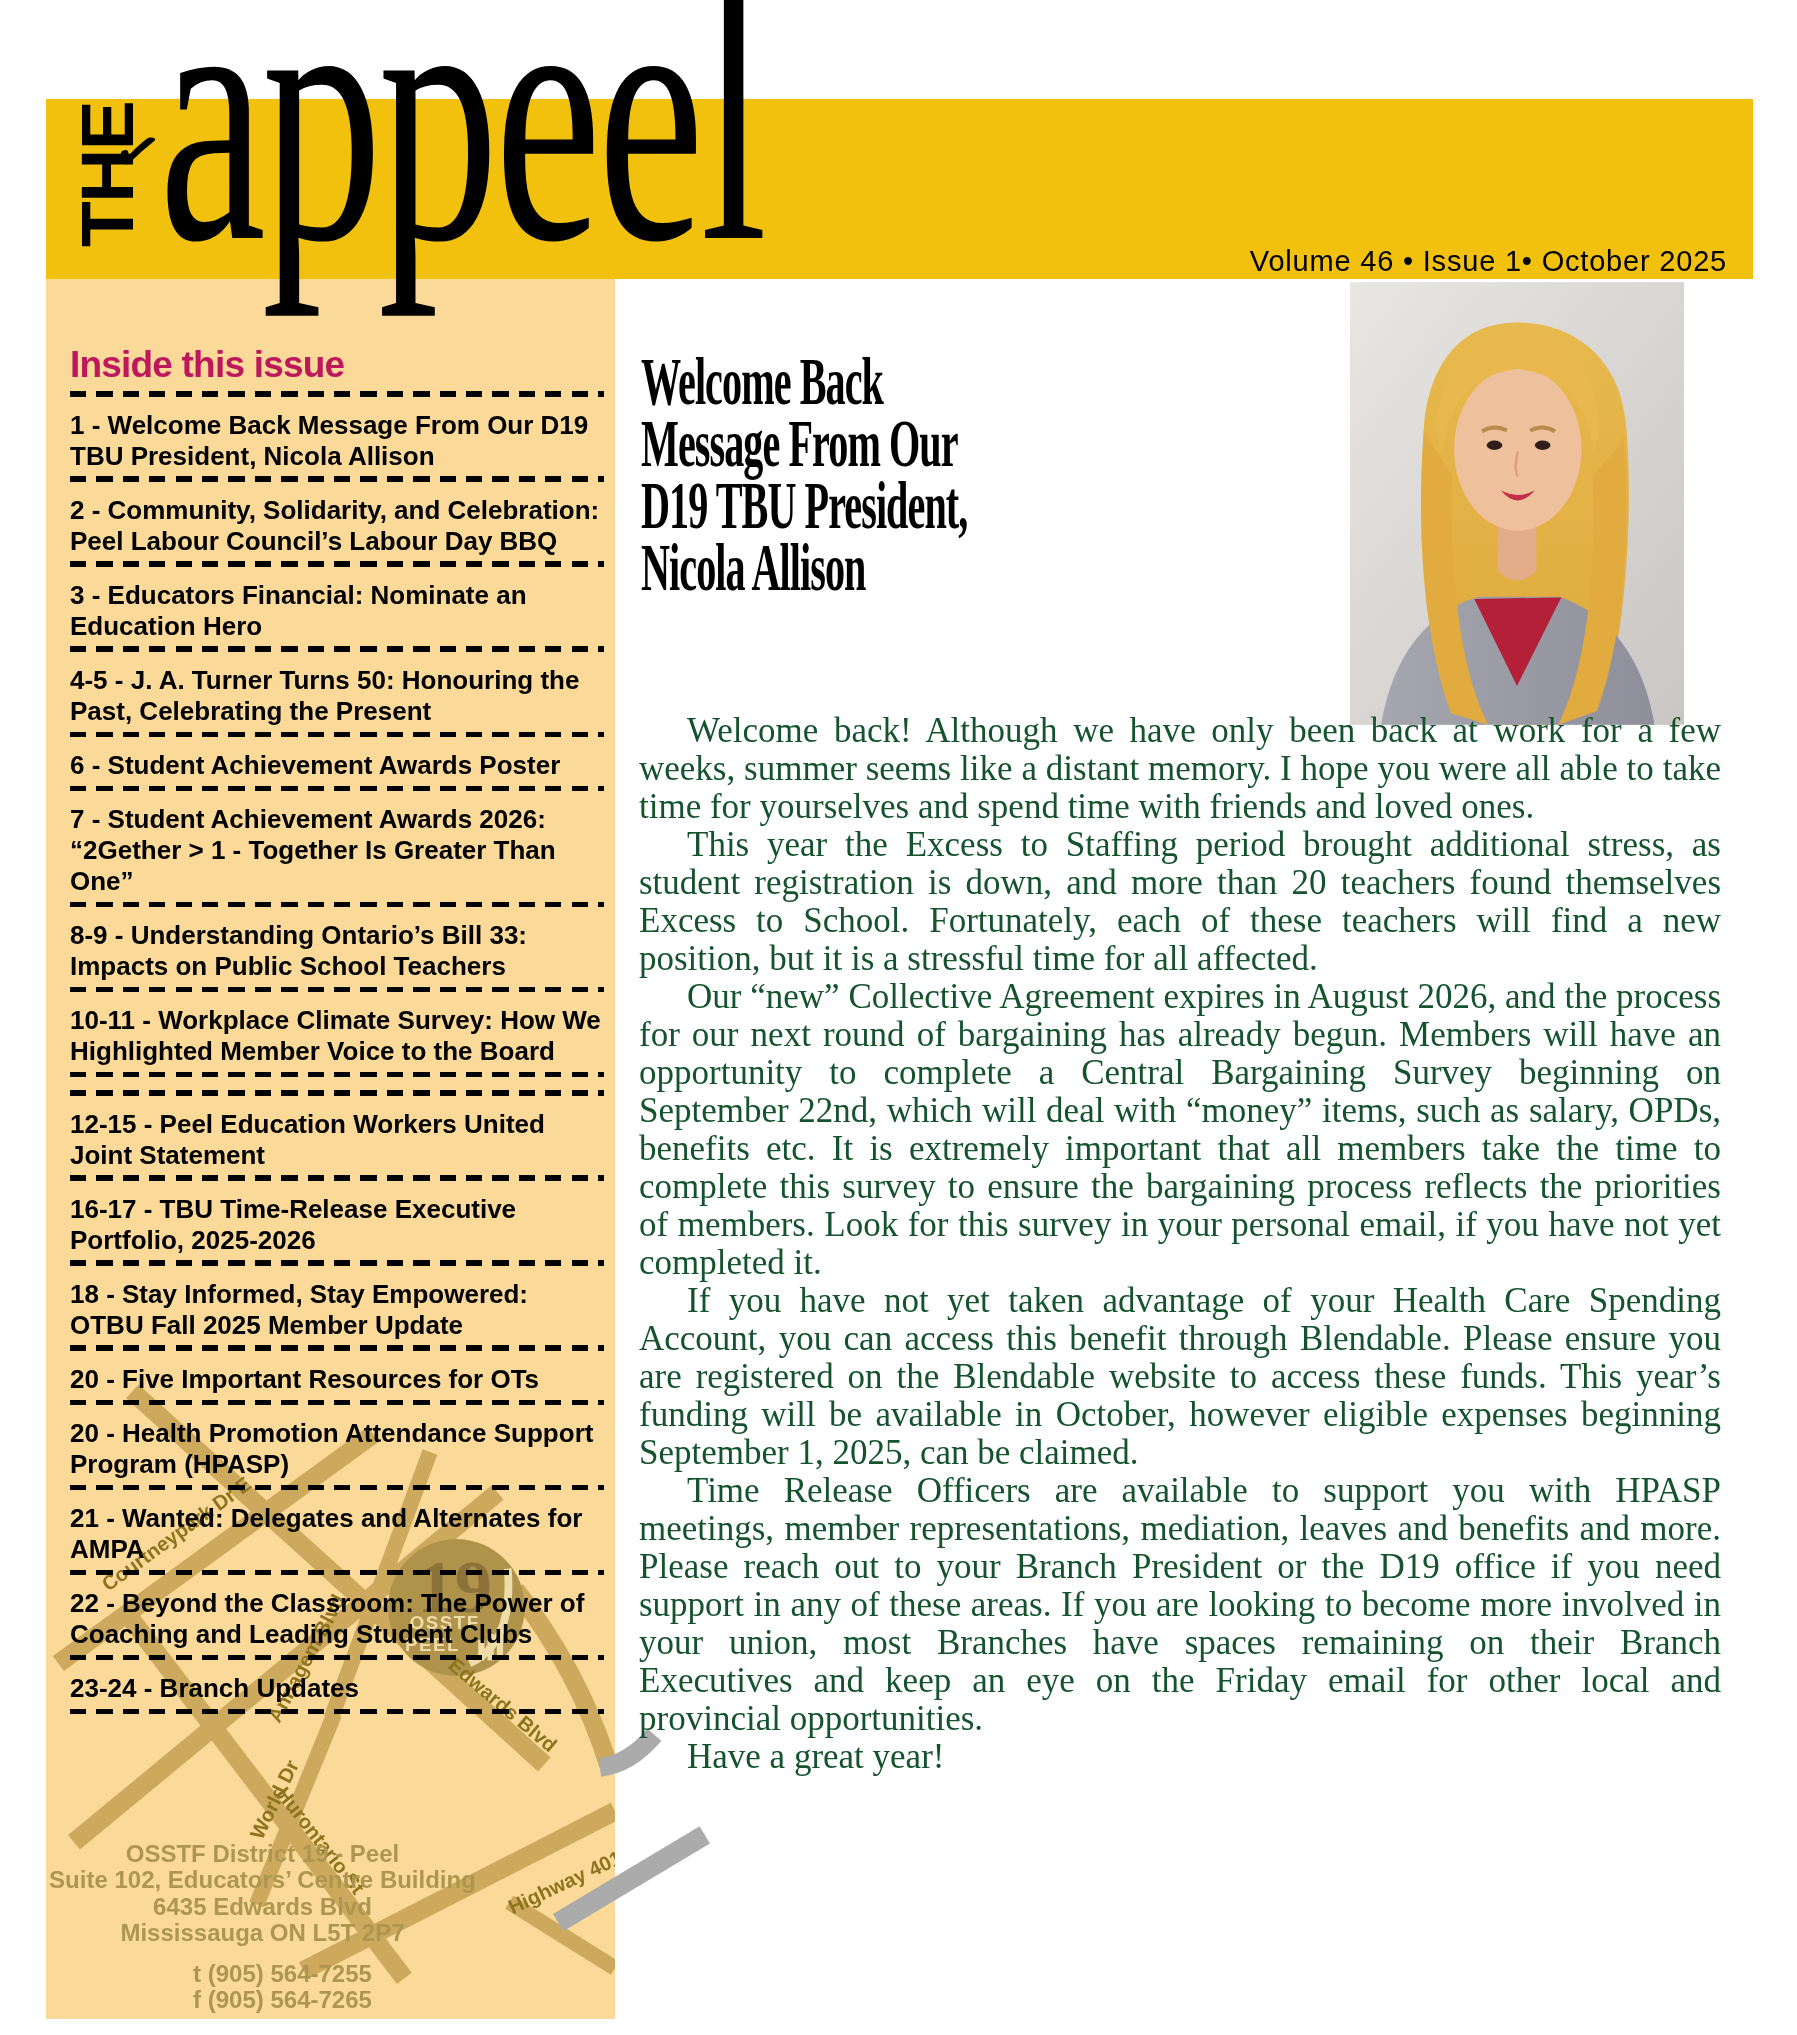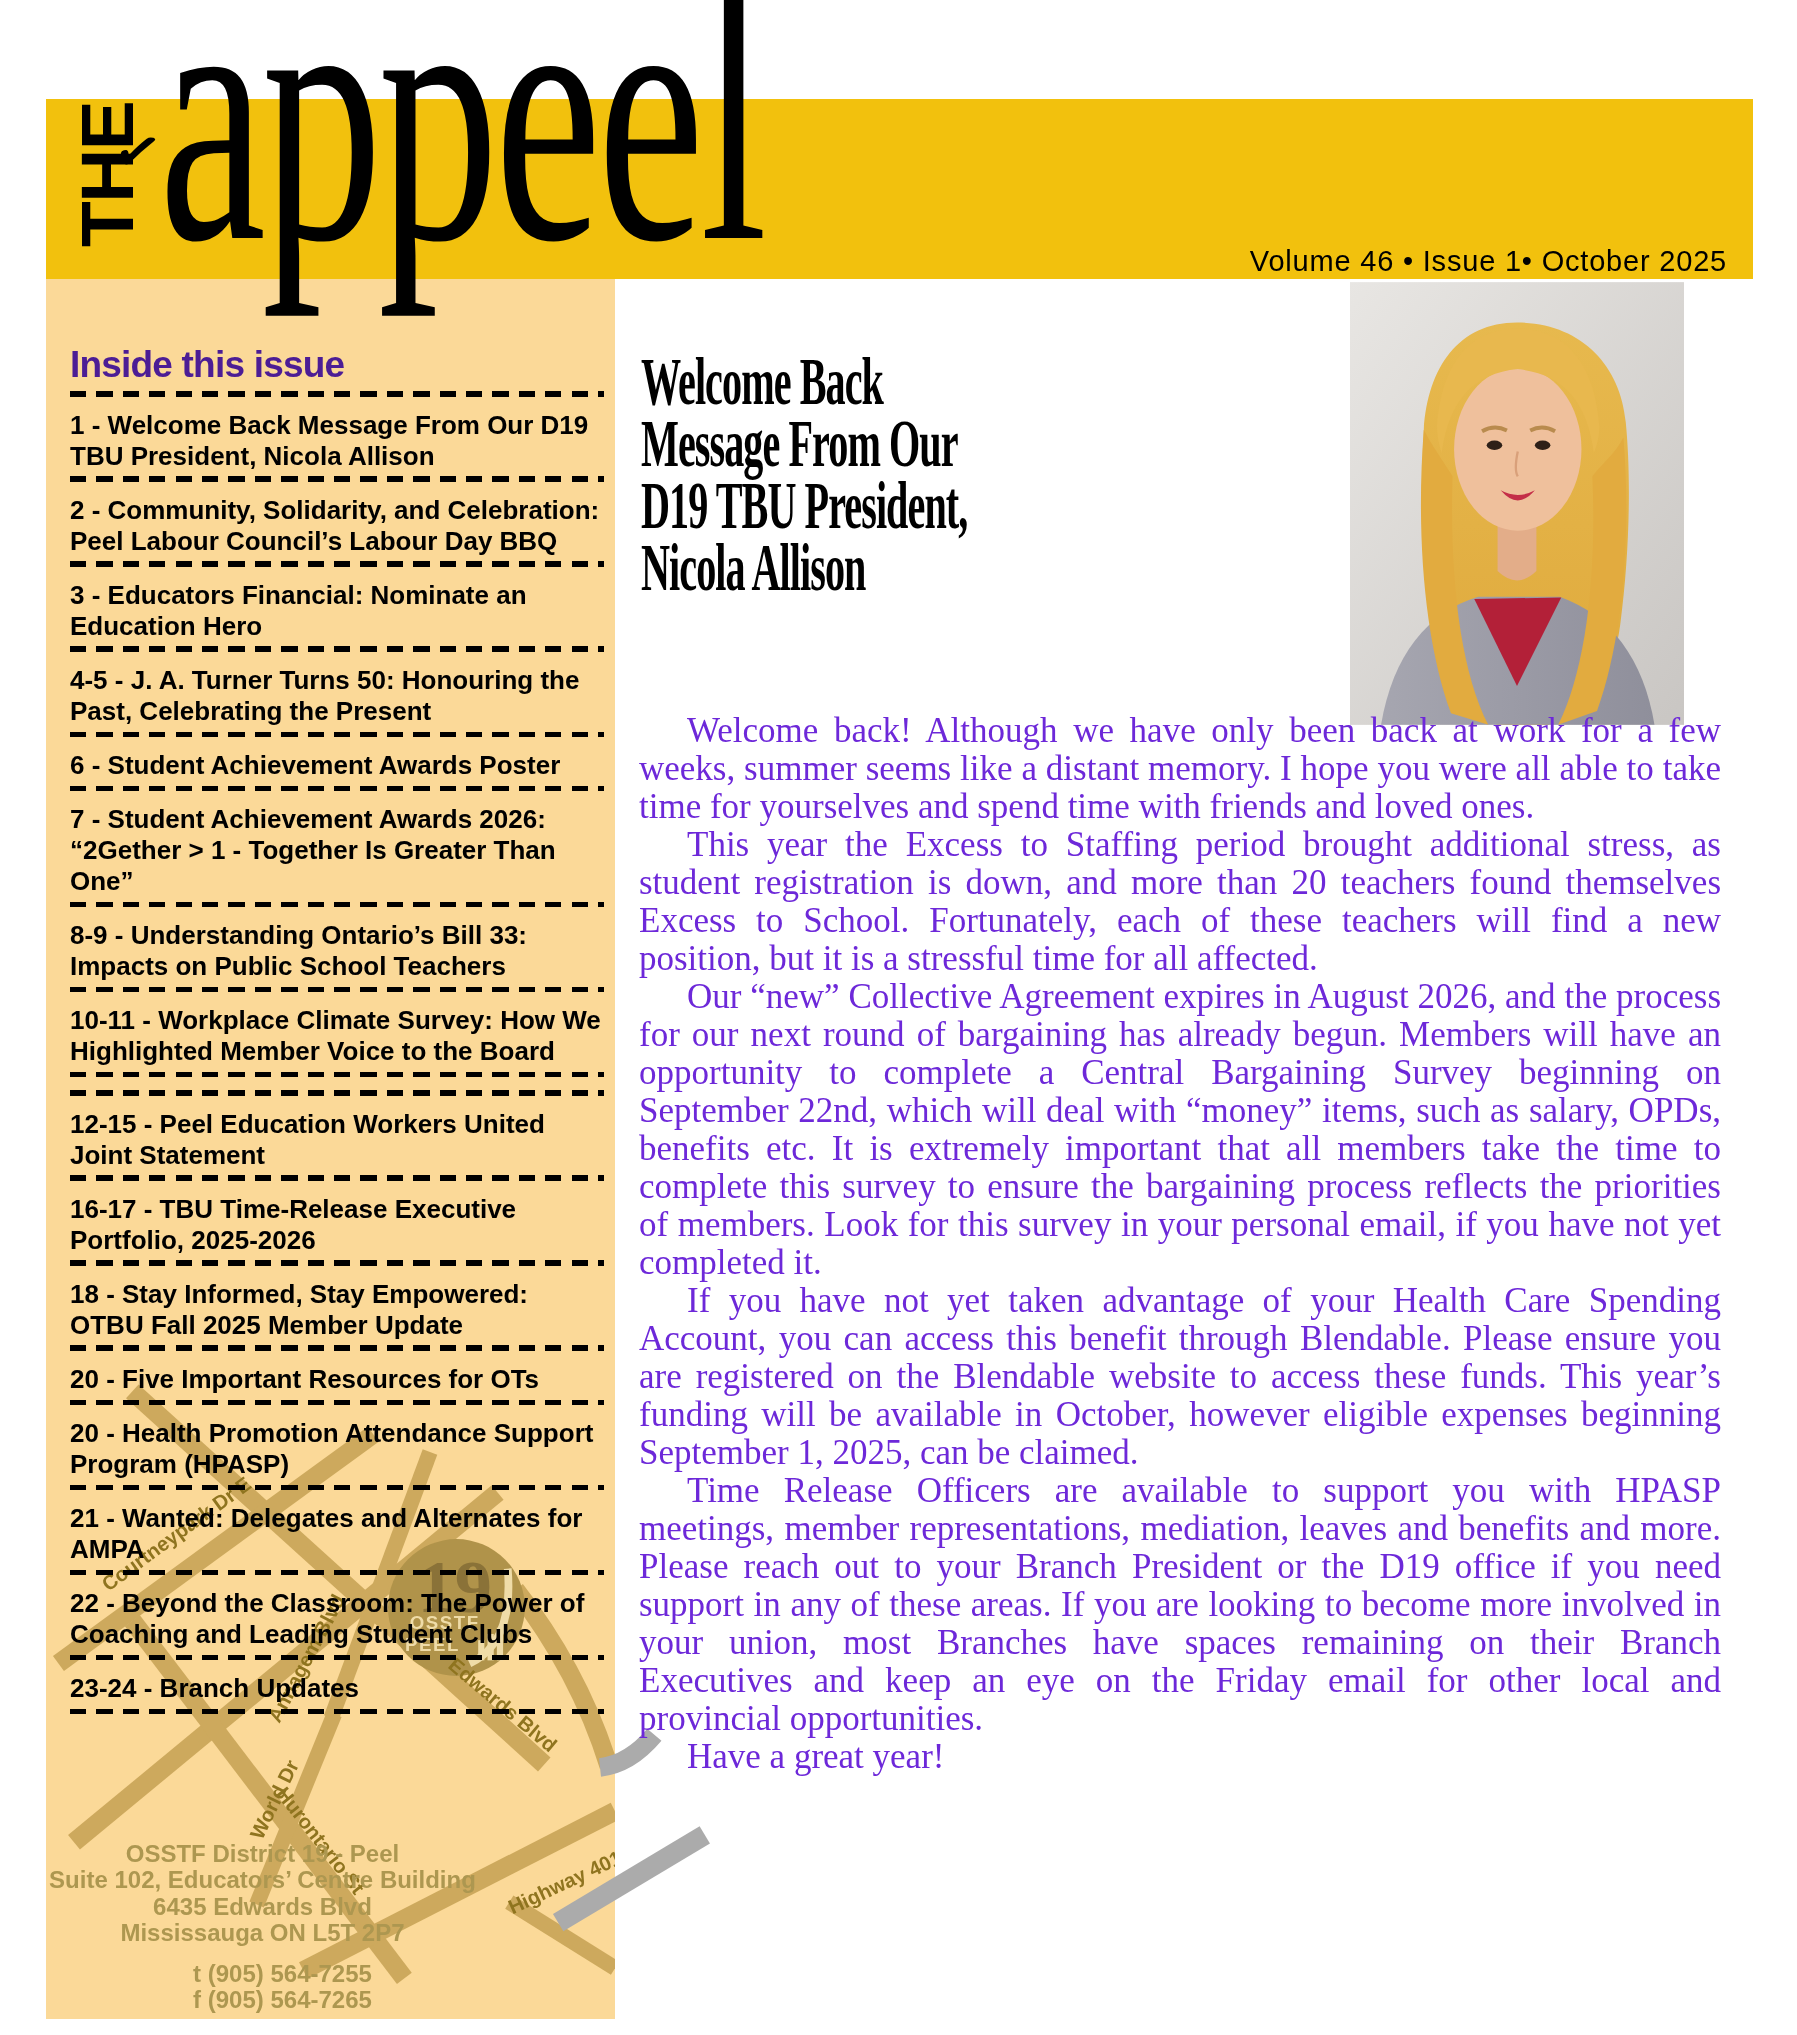--- a/index.html
+++ b/index.html
@@ -28,21 +28,21 @@
   .issue-line{position:absolute;top:245px;right:70px;z-index:3;
               font-size:29px;letter-spacing:0.8px;color:#000;}
 
   
   .sidebar{position:absolute;left:46px;top:278px;width:569px;height:1741px;
            background:var(--sidebar_bg);z-index:1;overflow:hidden;
            padding:0 11px 0 24px;}
   .map-svg{position:absolute;left:0;top:0;width:569px;height:1741px;z-index:0;}
   .sidebar-content{position:relative;z-index:1;}
   .toc-heading{padding-top:67px;font-size:37px;line-height:40px;font-weight:bold;
-               letter-spacing:-0.8px;color:#4c1d95;}
+               letter-spacing:-0.8px;color:#be185d;}
   .dash{height:5.4px;margin-top:6.2px;
         background:repeating-linear-gradient(90deg,#000 0 16.3px,transparent 16.3px 26.4px);}
   .toc-item{margin-top:13px;}
   .toc-text{font-size:26px;line-height:31px;font-weight:bold;color:#000;}
   .toc-item .dash{margin-top:4.7px;}
   .address{position:absolute;left:3.1px;top:1563px;z-index:1;
            font-weight:bold;color:var(--address);}
   .address .line{font-size:24px;line-height:26.4px;text-align:center;}
   .phone{margin-top:14px;margin-left:40px;}
 
@@ -60,21 +60,21 @@
   .gray-road{stroke:var(--gray_road);fill:none;}
 
   
   .article-title{position:absolute;left:641px;top:350px;width:544px;z-index:3;
                  font-family:"Liberation Serif",serif;font-weight:bold;
                  font-size:67px;line-height:62px;letter-spacing:-1.6px;
                  transform:scaleX(.60);transform-origin:0 0;white-space:nowrap;color:#000;}
   .photo{position:absolute;left:1350px;top:282px;width:334px;height:443px;z-index:3;}
   .article-body{position:absolute;left:639px;top:712px;width:1082px;z-index:3;
                 font-family:"Liberation Serif",serif;font-size:35px;line-height:38px;
-                text-align:justify;color:#6d28d9;}
+                text-align:justify;color:#14532d;}
   .article-body p{text-indent:48px;margin:0;}
 </style>
 </head>
 <body>
 
 <div class="page">
 
   <div class="banner"></div>
   <div class="the-word">THE</div>
   <div class="the-accent">✓</div>

